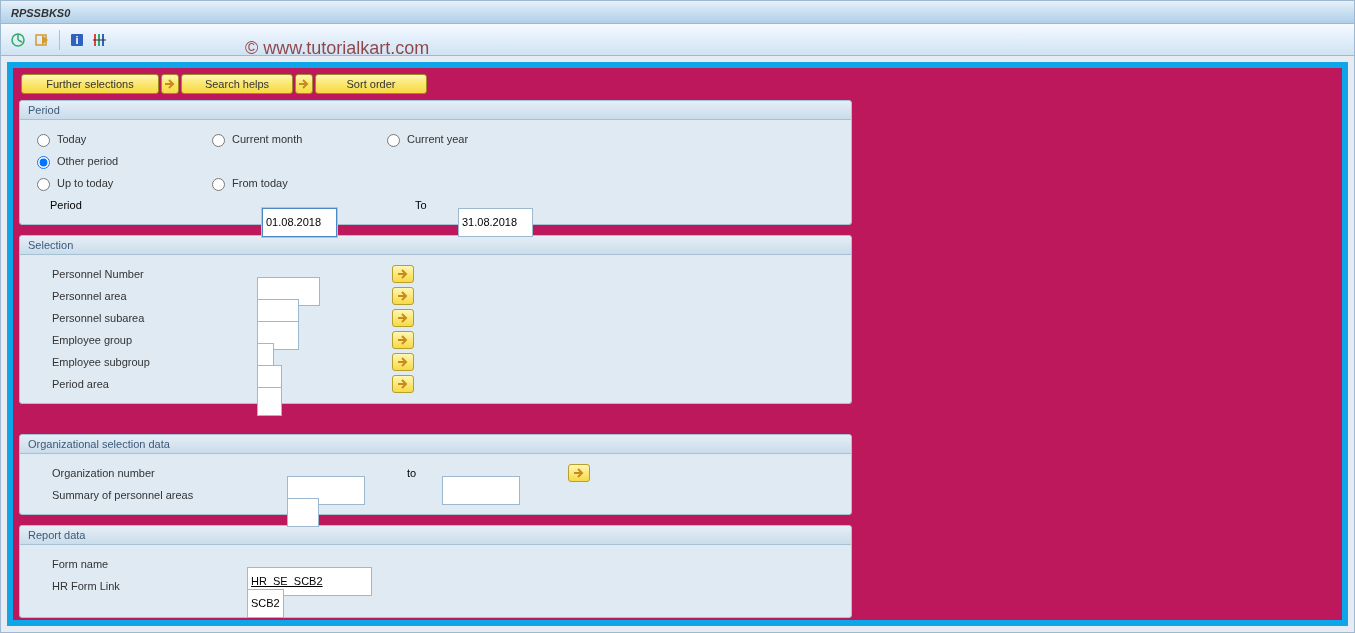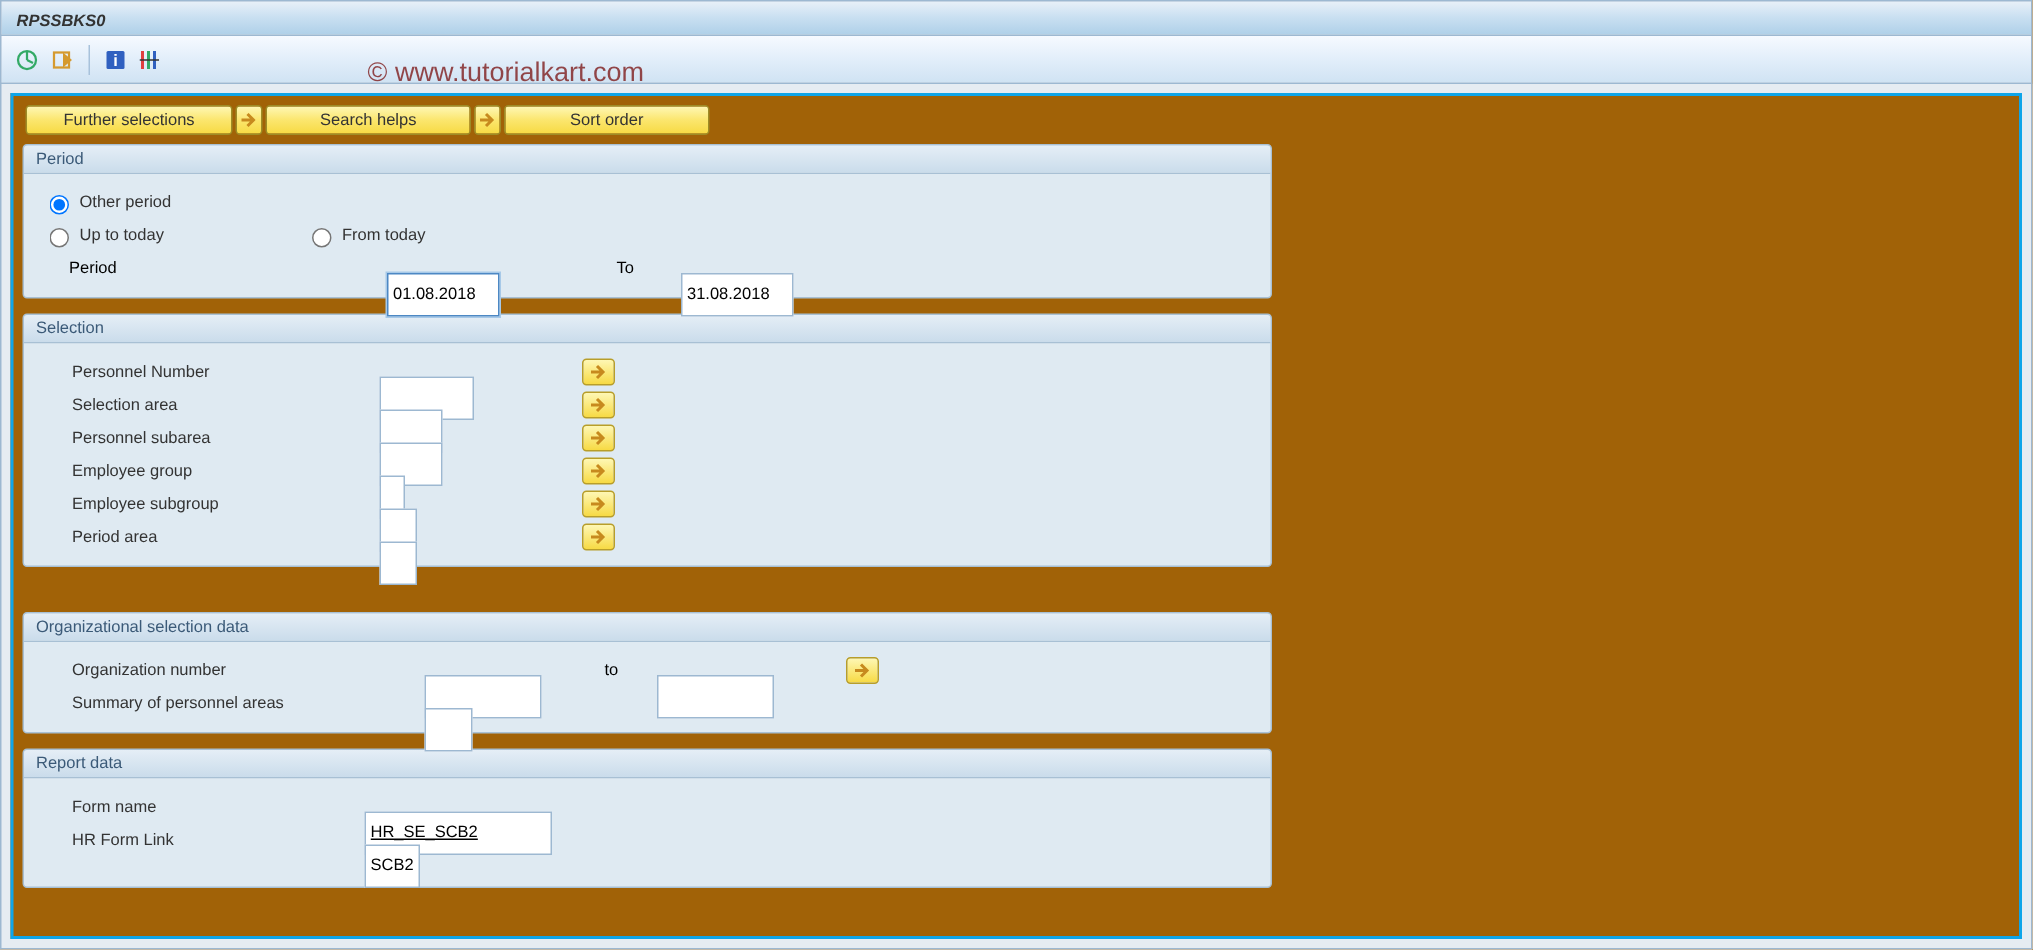--- a/index.html
+++ b/index.html
@@ -63,25 +63,25 @@
     .content-area {
       position: relative;
       background: #e6ecf2;
       border: 1px solid #9db8d1;
       border-top: none;
       height: calc(100% - 56px);
       padding: 6px;
       overflow: hidden;
     }
     .scroll-body {
-      background: #a16207;
+      background: #be185d;
       height: 100%;
       padding: 6px;
       overflow-y: scroll;
-      border: 2px solid #0ea5e9;
+      border: 6px solid #0ea5e9;
     }
     .top-buttons {
       display: flex;
       gap: 2px;
       margin-bottom: 6px;
       margin-left: 2px;
     }
     .btn-yellow {
       background: linear-gradient(to bottom, #fef7b4 0%, #fbe66e 50%, #f7da44 100%);
       border: 1px solid #9e8c27;
@@ -91,21 +91,21 @@
       align-items: center;
       justify-content: center;
       cursor: pointer;
       color: #333;
     }
     .btn-wide { width: 138px; }
     .btn-arrow {
       width: 18px;
       padding: 0;
     }
-    .btn-txt { width: 137px; }
+    .btn-txt { width: 112px; }
     .group-box {
       border: 1px solid #a8c0d4;
       border-radius: 3px;
       background: #dfeaf2;
       margin-bottom: 10px;
       width: 833px;
     }
     .group-header {
       background: linear-gradient(to bottom, #e5eef6, #cadceb);
       padding: 3px 8px;
@@ -231,20 +231,34 @@
       <button class="btn-yellow btn-txt">
         <span>Sort order</span>
       </button>
     </div>
 
     <div class="group-box">
       <div class="group-header">Period</div>
       <div class="group-body">
         <div class="radio-row">
           <label class="col1">
+              <input type="radio" name="period" style="">
+              <span>Today</span>
+            </label>
+          <label class="col2">
+              <input type="radio" name="period" style="">
+              <span>Current month</span>
+            </label>
+          <label class="col3">
+              <input type="radio" name="period" style="">
+              <span>Current year</span>
+            </label>
+        </div>
+        <div class="radio-row">
+          <label class="col1">
               <input type="radio" name="period" checked="" style="">
               <span>Other period</span>
             </label>
         </div>
         <div class="radio-row">
           <label class="col1">
               <input type="radio" name="period" style="">
               <span>Up to today</span>
             </label>
           <label class="col2">
@@ -269,21 +283,21 @@
             <span class="flabel">Personnel Number</span>
             <input type="text" class="field" style="width: 63px;">
             <span style="display: inline-block; width: 72px;"></span>
             <span class="multi-btn">
               <svg width="12" height="10">
                 <path d="M1 5 L8 5 M5 1 L9 5 L5 9" fill="none" stroke="#c78a1e" stroke-width="2"></path>
               </svg>
             </span>
           </div>
           <div class="field-row">
-            <span class="flabel">Selection area</span>
+            <span class="flabel">Personnel area</span>
             <input type="text" class="field" style="width: 42px;">
             <span style="display: inline-block; width: 93px;"></span>
             <span class="multi-btn">
               <svg width="12" height="10">
                 <path d="M1 5 L8 5 M5 1 L9 5 L5 9" fill="none" stroke="#c78a1e" stroke-width="2"></path>
               </svg>
             </span>
           </div>
           <div class="field-row">
             <span class="flabel">Personnel subarea</span>

